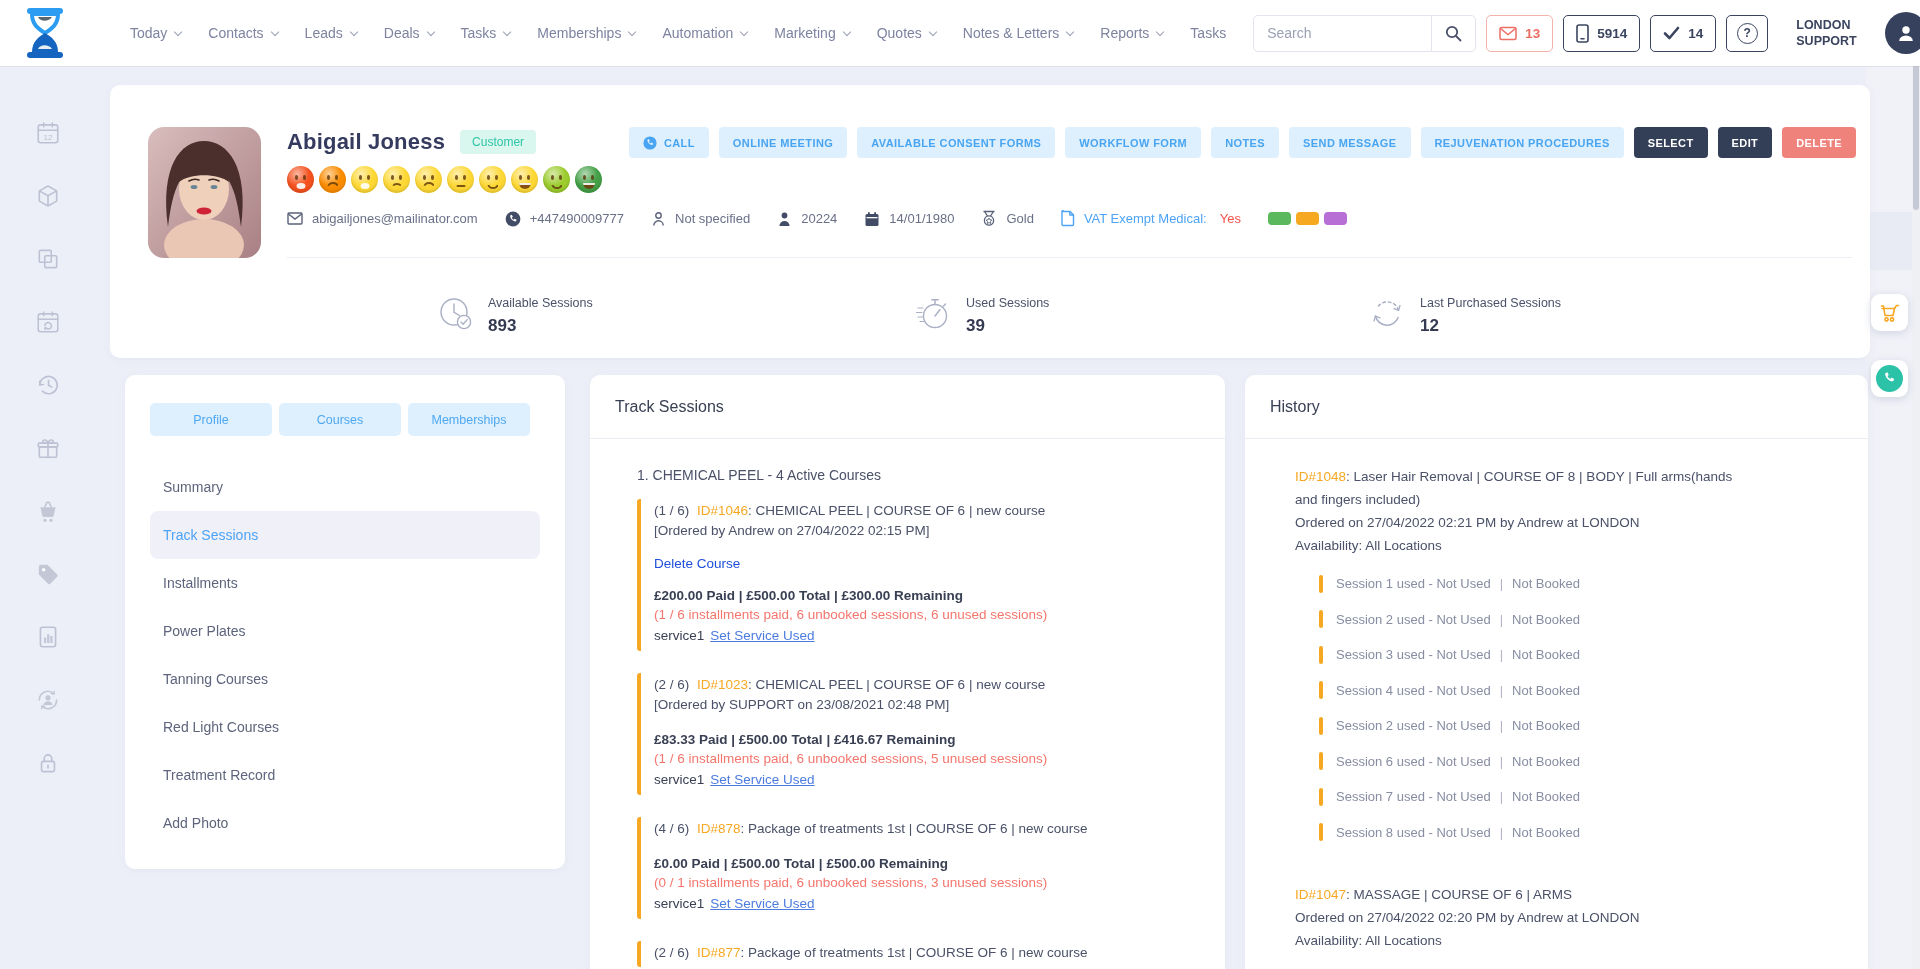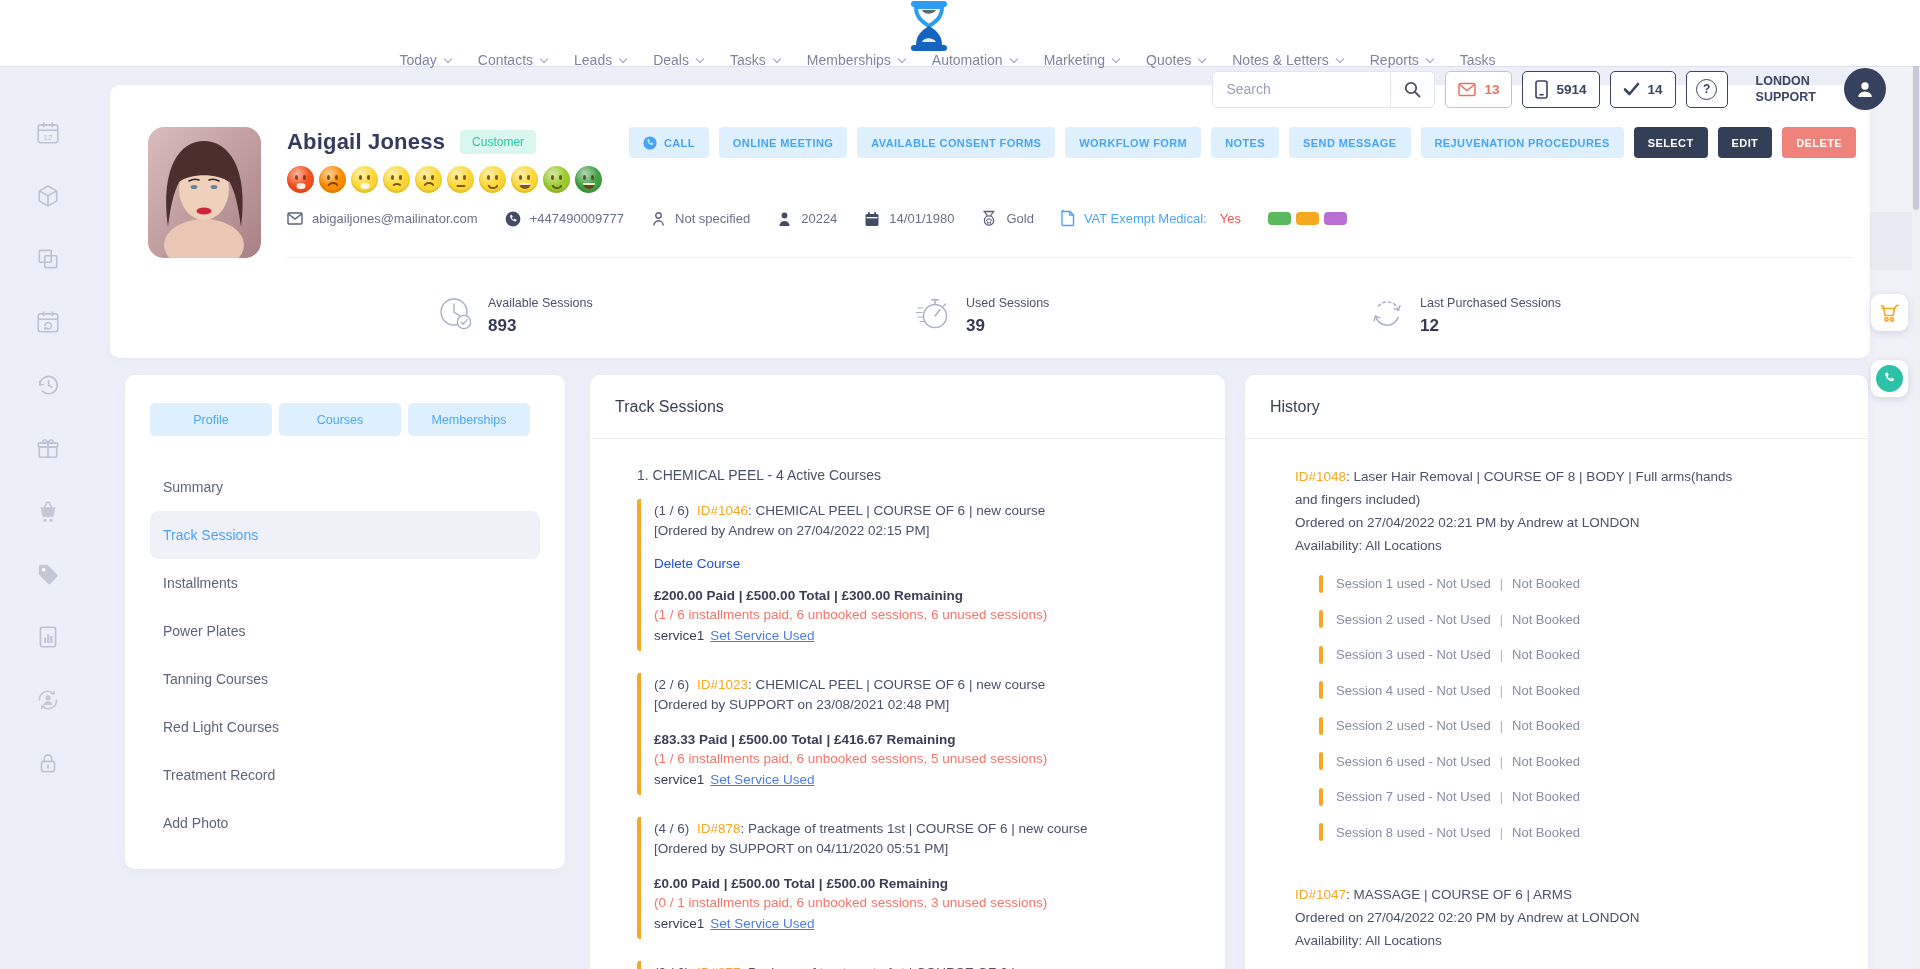--- a/index.html
+++ b/index.html
@@ -6,21 +6,21 @@
   html,body { width:1920px; height:969px; }
   body {
     position:relative; overflow:hidden;
     background:#edeff8;
     font-family:"Liberation Sans", sans-serif;
     color:#4a5168;
   }
   
   .topbar { position:absolute; top:0; left:0; width:1920px; height:66px; background:#fff;
     display:flex; align-items:center; padding:0 22px 0 24px; z-index:30;
-    box-shadow:0 1px 0 rgba(150,155,180,.18);flex-direction:column; }
+    box-shadow:0 1px 0 rgba(150,155,180,.18); }
   .logo { width:42px; height:52px; margin-right:64px; cursor:pointer; flex:0 0 auto; }
   .nav { display:flex; align-items:center; }
   .nav-item { color:#7d83a0; font-size:14px; margin-right:27px; cursor:pointer;
     display:flex; align-items:center; white-space:nowrap; }
   .chev { width:6px; height:6px; border-right:1.5px solid #9aa0b8; border-bottom:1.5px solid #9aa0b8;
     transform:rotate(45deg); display:inline-block; margin:-3px 0 0 8px; }
   .top-right { margin-left:auto; display:flex; align-items:center; gap:10px; padding-right:12px; }
   .search { display:flex; align-items:center; border:1px solid #e2e4ee; border-radius:5px;
     height:37px; width:223px; background:#fff; }
   .search input { border:0; outline:0; padding:0 13px; width:177px; font-size:14px; color:#555a70;
@@ -608,21 +608,20 @@
       <div class="cserv">
         <span>service1</span><a class="slink">Set Service Used</a>
       </div>
     </div>
 
     <div class="course">
       <div class="cline">
         <span class="cprog">(4 / 6)</span>
         <span class="cid">ID#878</span><span>: Package of treatments 1st | COURSE OF 6 | new course</span>
       </div>
-      <div class="cline">[Ordered by SUPPORT on 04/11/2020 05:51 PM]</div>
       <div class="cmoney">£0.00 Paid | £500.00 Total | £500.00 Remaining</div>
       <div class="cinst">(0 / 1 installments paid, 6 unbooked sessions, 3 unused sessions)</div>
       <div class="cserv">
         <span>service1</span><a class="slink">Set Service Used</a>
       </div>
     </div>
 
     <div class="course">
       <div class="cline">
         <span class="cprog">(2 / 6)</span>

